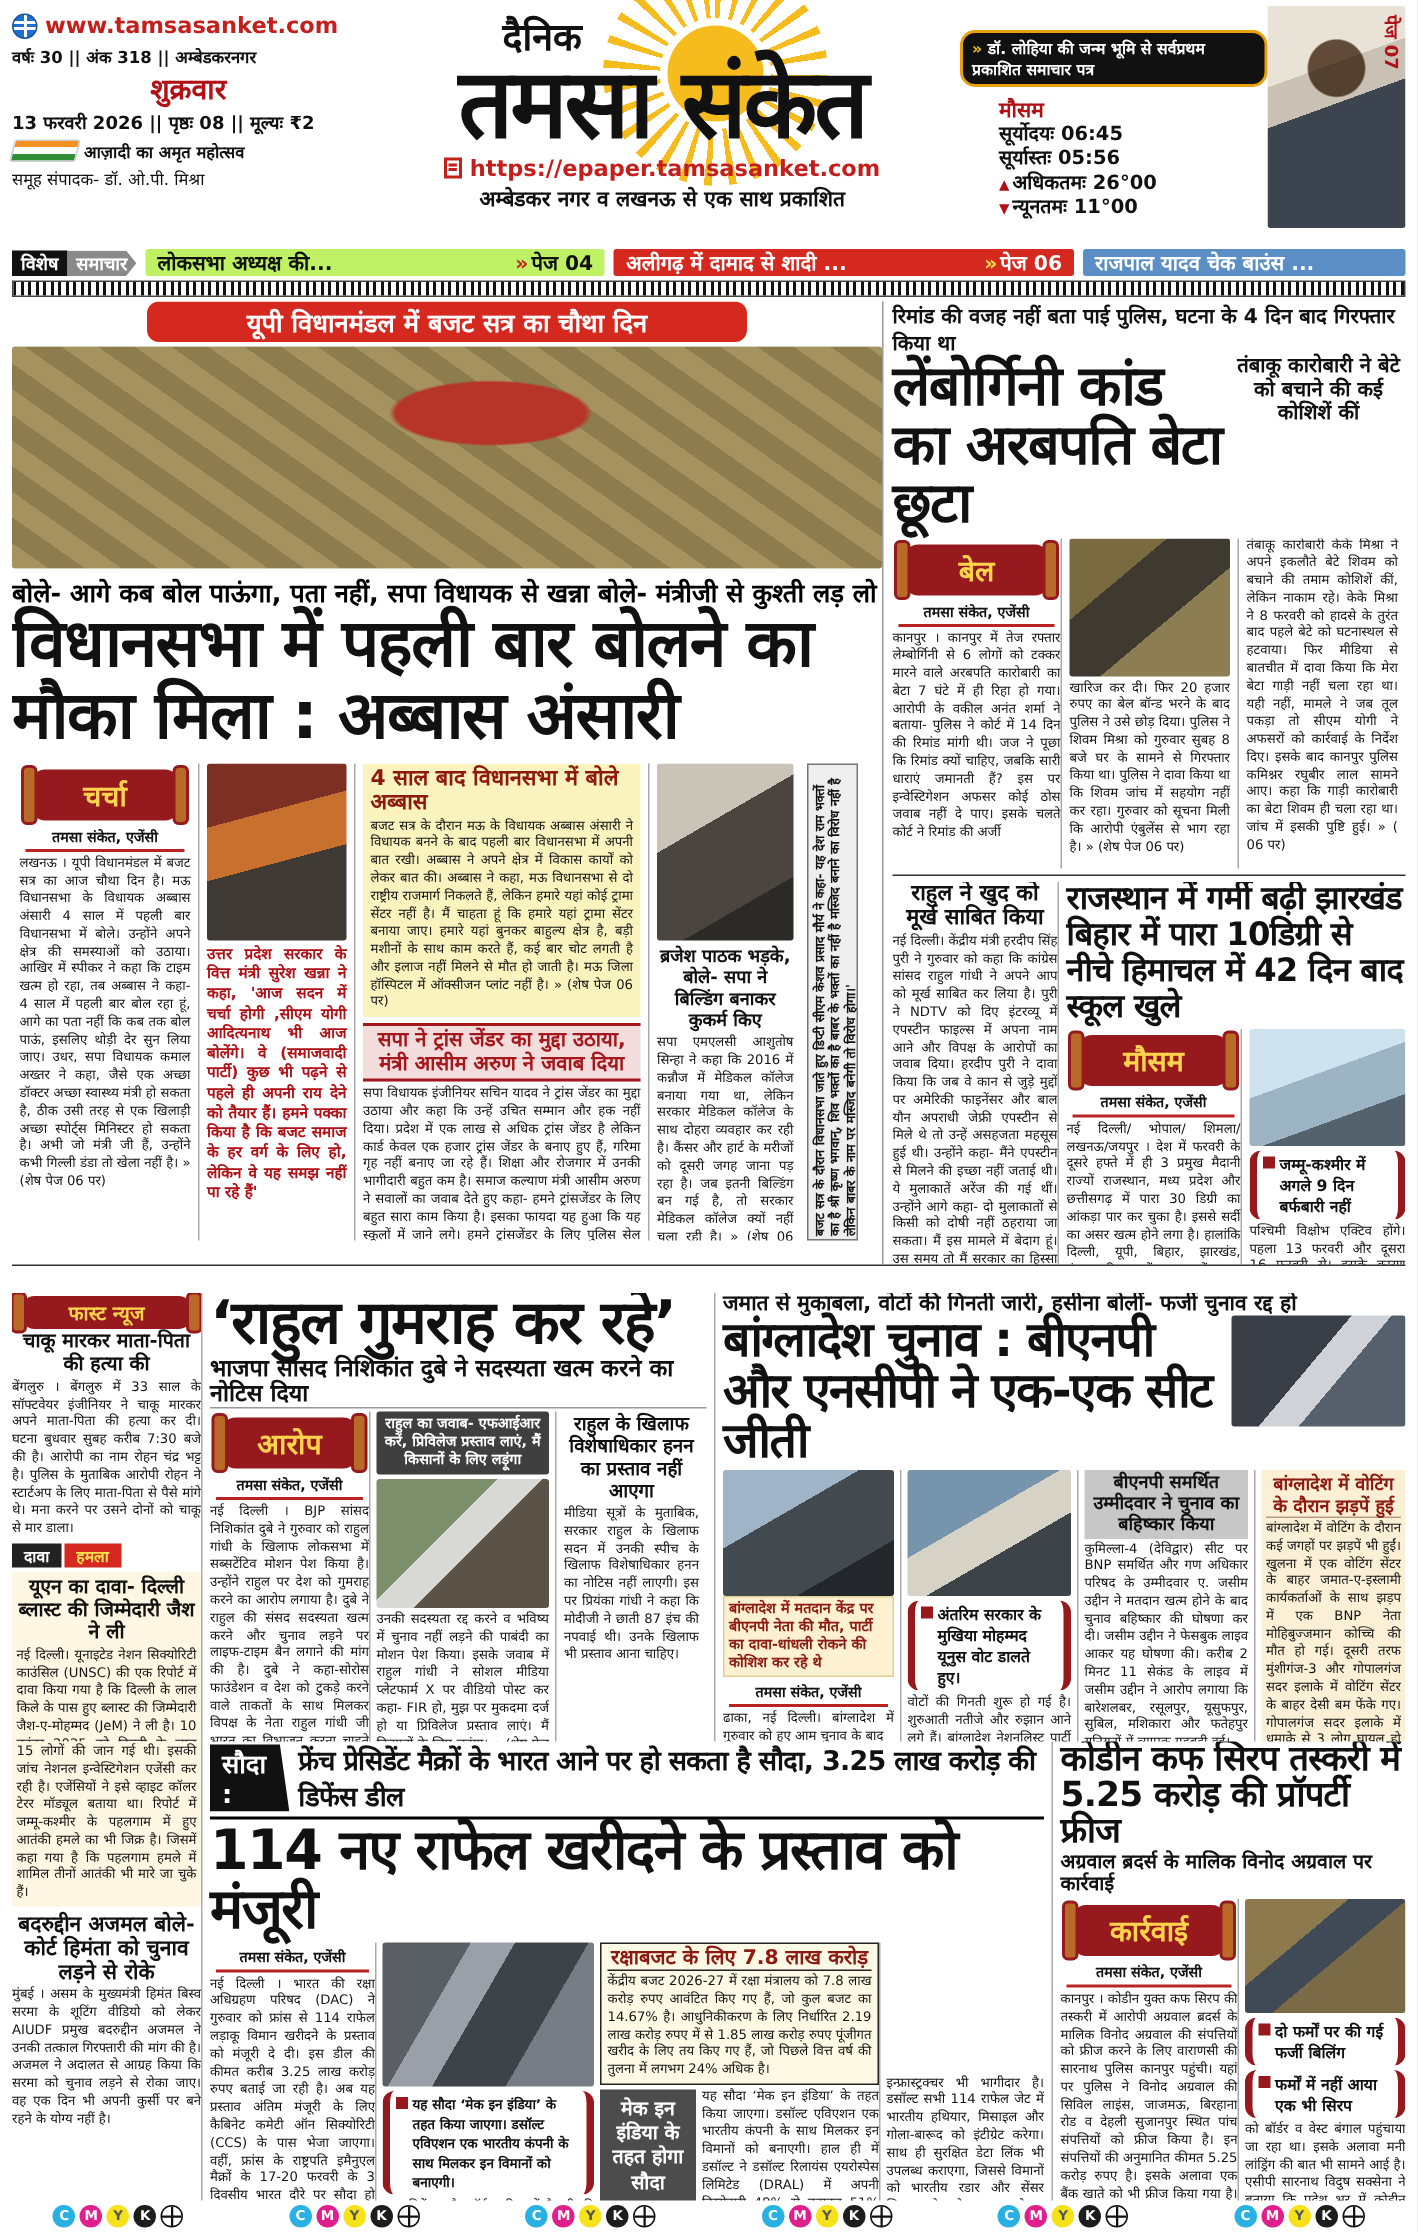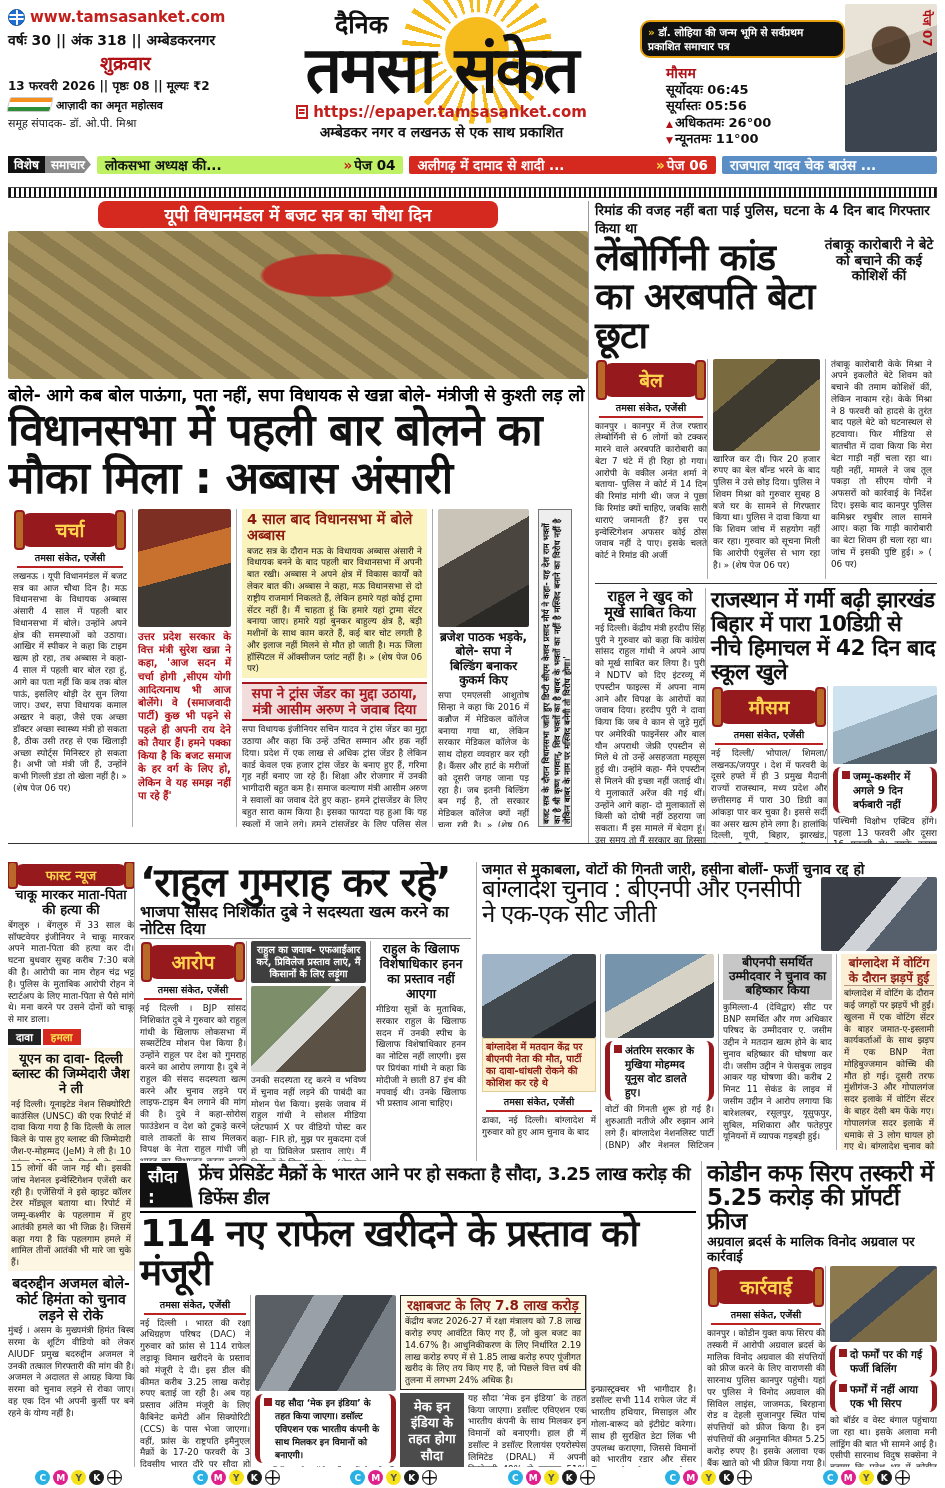--- a/index.html
+++ b/index.html
@@ -6,21 +6,21 @@
   body{background:#d8d8d8;display:flex;justify-content:center}
   .page{width:945px;height:1488px;background:#fff;color:#111;position:relative;overflow:hidden;padding:4px 8px}
   .b{font-weight:bold}
   a{text-decoration:none;color:inherit}
   
   .mh{display:flex;height:150px;position:relative}
   .mh-l{width:235px;padding-top:4px}
   .site{display:flex;align-items:center;gap:5px;font-size:15px;font-weight:bold}
   .siteurl span{color:#c3201d}
   .globe{width:17px;height:17px;border-radius:50%;background:linear-gradient(#fff 0 0) 50% 35%/100% 2px no-repeat,linear-gradient(#fff 0 0) 50% 65%/100% 2px no-repeat,linear-gradient(#fff 0 0) 50% 50%/2px 100% no-repeat,#1d6fd1;border:1px solid #14509a}
-  .edition{font-size:14px;margin-top:4px}
+  .edition{font-size:11px;margin-top:4px}
   .day{color:#b01116;font-weight:bold;font-size:19px;text-align:center;margin:1px 0}
   .dateline{font-size:12px}
   .amrit-row{display:flex;align-items:center;gap:4px;margin-top:3px}
   .flag75{width:44px;height:15px;border-radius:2px;transform:skewX(-14deg);background:linear-gradient(180deg,#f58f1e 33%,#fff 33% 66%,#2f8f36 66%);border:1px solid #ccc}
   .amrit{font-size:11px;font-weight:bold}
   .editor{font-size:11px;margin-top:3px}
   .mh-c{flex:1;position:relative;text-align:center;padding-top:2px}
   .sun{position:absolute;right:88px;top:-30px;width:150px;height:150px;border-radius:50%;background:repeating-conic-gradient(#f6bb1d 0 4deg,rgba(246,187,29,0) 4deg 13deg);z-index:0}
   .sun::after{content:"";position:absolute;inset:38px;border-radius:50%;background:#f6bb1d;border:5px solid #fff}
   .dainik{position:relative;z-index:1;font-size:25px;font-weight:900;margin-left:-160px}
@@ -33,21 +33,21 @@
   .mh-r{width:205px;padding-top:16px;position:relative;z-index:1}
   .badge{background:#111;color:#fff;border:2px solid #e7a10e;border-radius:10px;font-size:10.5px;font-weight:bold;padding:3px 6px;text-align:left}
   .badge .chev{color:#f3c11d}
   .weather{margin-top:5px;padding-left:26px}
   .wt{color:#b01116;font-weight:bold;font-size:14px}
   .wi{font-size:13px;font-weight:bold;line-height:1.25}
   .wi .up,.wi .dn{color:#b01116;font-size:9px;margin-right:2px}
   .mh-photo{width:92px;height:148px;background:linear-gradient(160deg,#e9e2d6 0 30%,#c9c2b4 30% 45%,#3c4450 45%),radial-gradient(circle at 50% 28%,#6a5443 0 16%,transparent 17%);background-blend-mode:multiply;position:relative;border-radius:3px}
   .pgref{position:absolute;right:1px;top:6px;writing-mode:vertical-rl;color:#b01116;font-weight:900;font-size:12px}
   
-  .tz{display:flex;align-items:flex-start;gap:6px;height:28px;margin-top:2px}
+  .tz{display:flex;align-items:flex-end;gap:6px;height:28px;margin-top:2px}
   .tz-lbl{display:flex}
   .tzw1{background:#111;color:#fff;font-size:12px;font-weight:bold;display:flex;align-items:center;padding:0 6px}
   .tzw2{background:#8a8a8a;color:#fff;font-size:12px;font-weight:bold;display:flex;align-items:center;padding:0 6px;clip-path:polygon(0 0,85% 0,100% 50%,85% 100%,0 100%)}
   .tzb{display:flex;align-items:center;justify-content:space-between;padding:0 8px;font-size:13.5px;font-weight:bold;border-radius:2px;flex:1}
   .tzb .pg{white-space:nowrap}
   .tzb .chev{color:#c3201d;margin-right:2px}
   .tz-y{background:#bef264;color:#111}
   .tz-r{background:#d5281f;color:#fff}
   .tz-r .chev{color:#ffe14d}
   .tz-b{background:#5b8ec4;color:#fff;max-width:215px}
@@ -119,21 +119,21 @@
   .rg-row{display:flex;height:228px}
   .rg-c1{width:106px}
   .rg-c2{width:124px;padding:0 4px}
   .rg-c3{flex:1}
   .bubble{background:#3f3f3f;color:#fff;font-size:9.6px;font-weight:bold;padding:3px 4px;border-radius:2px;text-align:center;line-height:1.25}
   .rahul-photo{height:86px;background:linear-gradient(135deg,#7d8e6a 0 40%,#d8d8d4 40% 55%,#5b5144 55%);margin:3px 0}
   .rg3-t{font-size:12.5px;font-weight:900;text-align:center;line-height:1.2;margin-bottom:3px}
   .bg-blk{flex:1;border-left:1px solid #aaa;padding-left:5px;overflow:hidden}
   .bg-kick{font-size:14px;font-weight:900;line-height:1.1}
   .bg-top{display:flex;gap:5px}
-  .bg-hl{font-size:24px;font-weight:400;line-height:1.04;letter-spacing:-1px;flex:1}
+  .bg-hl{font-size:32px;font-weight:700;line-height:1.04;letter-spacing:-1px;flex:1}
   .bg-photo-tr{width:116px;height:74px;background:linear-gradient(130deg,#3a3f47 0 45%,#cfd3d8 45% 60%,#56606c 60%)}
   .bg-row{display:flex;margin-top:3px;height:196px}
   .bg-c{width:118px;padding-right:4px;overflow:hidden}
   .bnp-photo{height:84px;background:linear-gradient(150deg,#9fb4c6 0 35%,#42494f 35% 75%,#23272b 75%)}
   .yunus-photo{height:84px;background:linear-gradient(150deg,#7794ad 0 40%,#d7d2c6 40% 62%,#3c4349 62%)}
   .crm-box{background:#fdf1d2;border:1px solid #e3cf96;padding:2px 3px;color:#8d1a10;font-weight:bold;font-size:9.6px;line-height:1.25}
   .gray-t{background:#c7c7c7;color:#111;font-weight:900;font-size:12px;text-align:center;padding:2px;line-height:1.15}
   .crm2{background:#fbf0d6;padding:2px 3px;height:100%}
   .crm2 .tt{color:#8d1a10;font-weight:900;font-size:12px;text-align:center;border-bottom:1px solid #b98;margin-bottom:2px;line-height:1.2}
   

